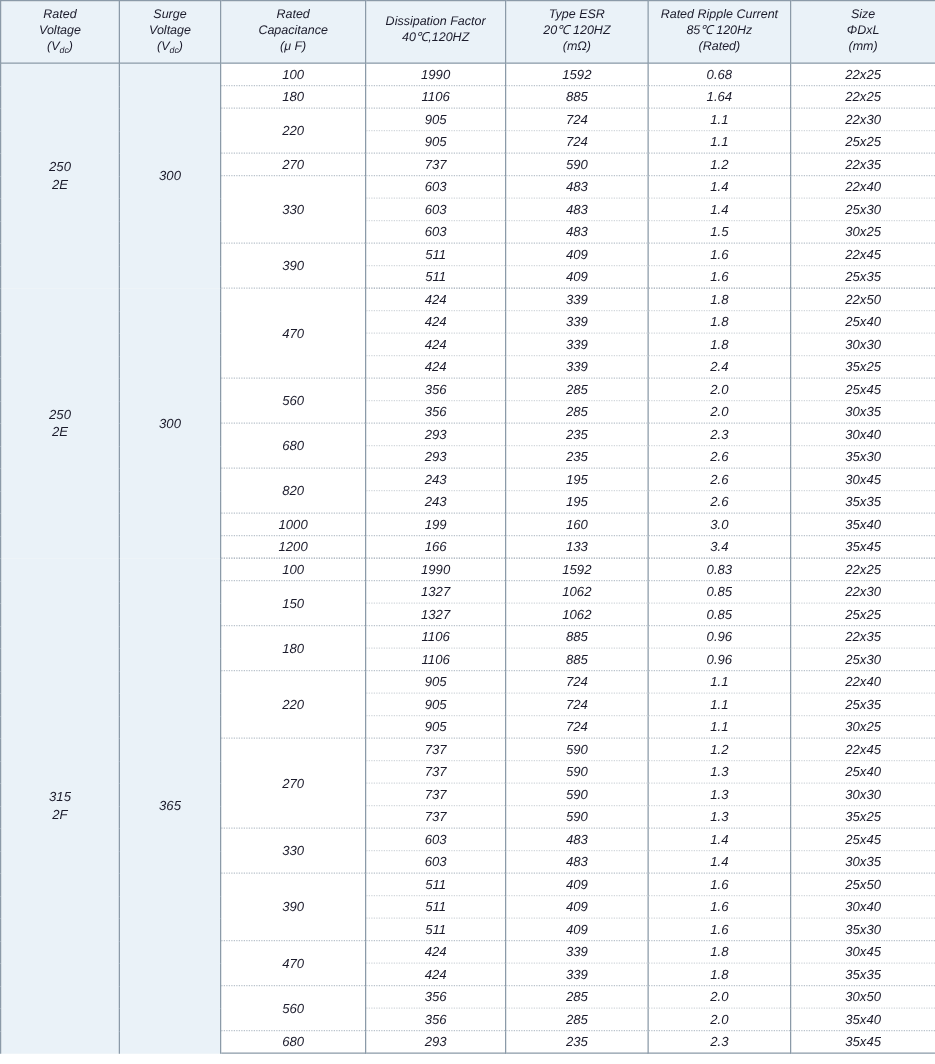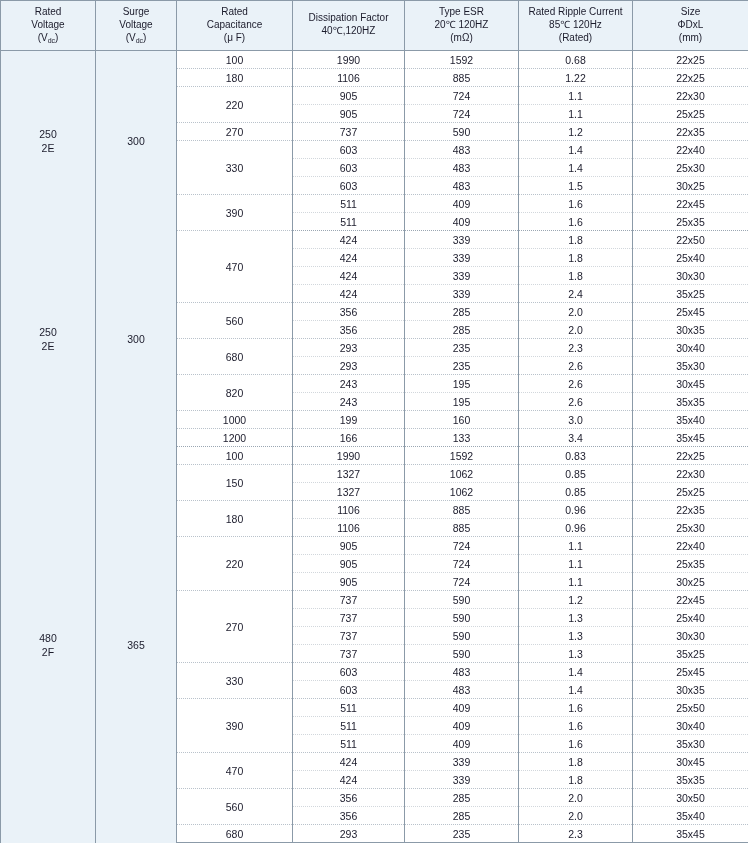--- a/index.html
+++ b/index.html
@@ -12,20 +12,21 @@
     height: 851px;
     font-family: "Liberation Sans", sans-serif;
     color: #1b1b2b;
     overflow: hidden;
   }
 
   #spec-table {
     width: 748px;
     border-collapse: collapse;
     table-layout: fixed;
+    font-style: italic;
   }
 
   
   col.c-rv { width: 95px; }
   col.c-sv { width: 81px; }
   col.c-cap { width: 116px; }
   col.c-df { width: 112px; }
   col.c-esr { width: 114px; }
   col.c-rip { width: 114px; }
   col.c-size { width: 116px; }
@@ -161,21 +162,21 @@
         <td class="cap" rowspan="1">100</td>
         <td class="num">1990</td>
         <td class="num">1592</td>
         <td class="num">0.68</td>
         <td class="num last">22x25</td>
       </tr>
       <tr class="gend">
         <td class="cap" rowspan="1">180</td>
         <td class="num">1106</td>
         <td class="num">885</td>
-        <td class="num">1.22</td>
+        <td class="num">1.64</td>
         <td class="num last">22x25</td>
       </tr>
       <tr>
         <td class="cap" rowspan="2">220</td>
         <td class="num">905</td>
         <td class="num">724</td>
         <td class="num">1.1</td>
         <td class="num last">22x30</td>
       </tr>
       <tr class="gend">
@@ -301,21 +302,21 @@
       </tr>
       <tr class="bend">
         <td class="cap" rowspan="1" style="border-bottom: 1px dotted rgb(154, 166, 178);">1200</td>
         <td class="num">166</td>
         <td class="num">133</td>
         <td class="num">3.4</td>
         <td class="num last">35x45</td>
       </tr>
       <tr class="gend">
         <td class="vcell" rowspan="22">
-          <div>480</div>
+          <div>315</div>
           <div>2F</div>
         </td>
         <td class="vcell surge" rowspan="22">365</td>
         <td class="cap" rowspan="1">100</td>
         <td class="num">1990</td>
         <td class="num">1592</td>
         <td class="num">0.83</td>
         <td class="num last">22x25</td>
       </tr>
       <tr>

